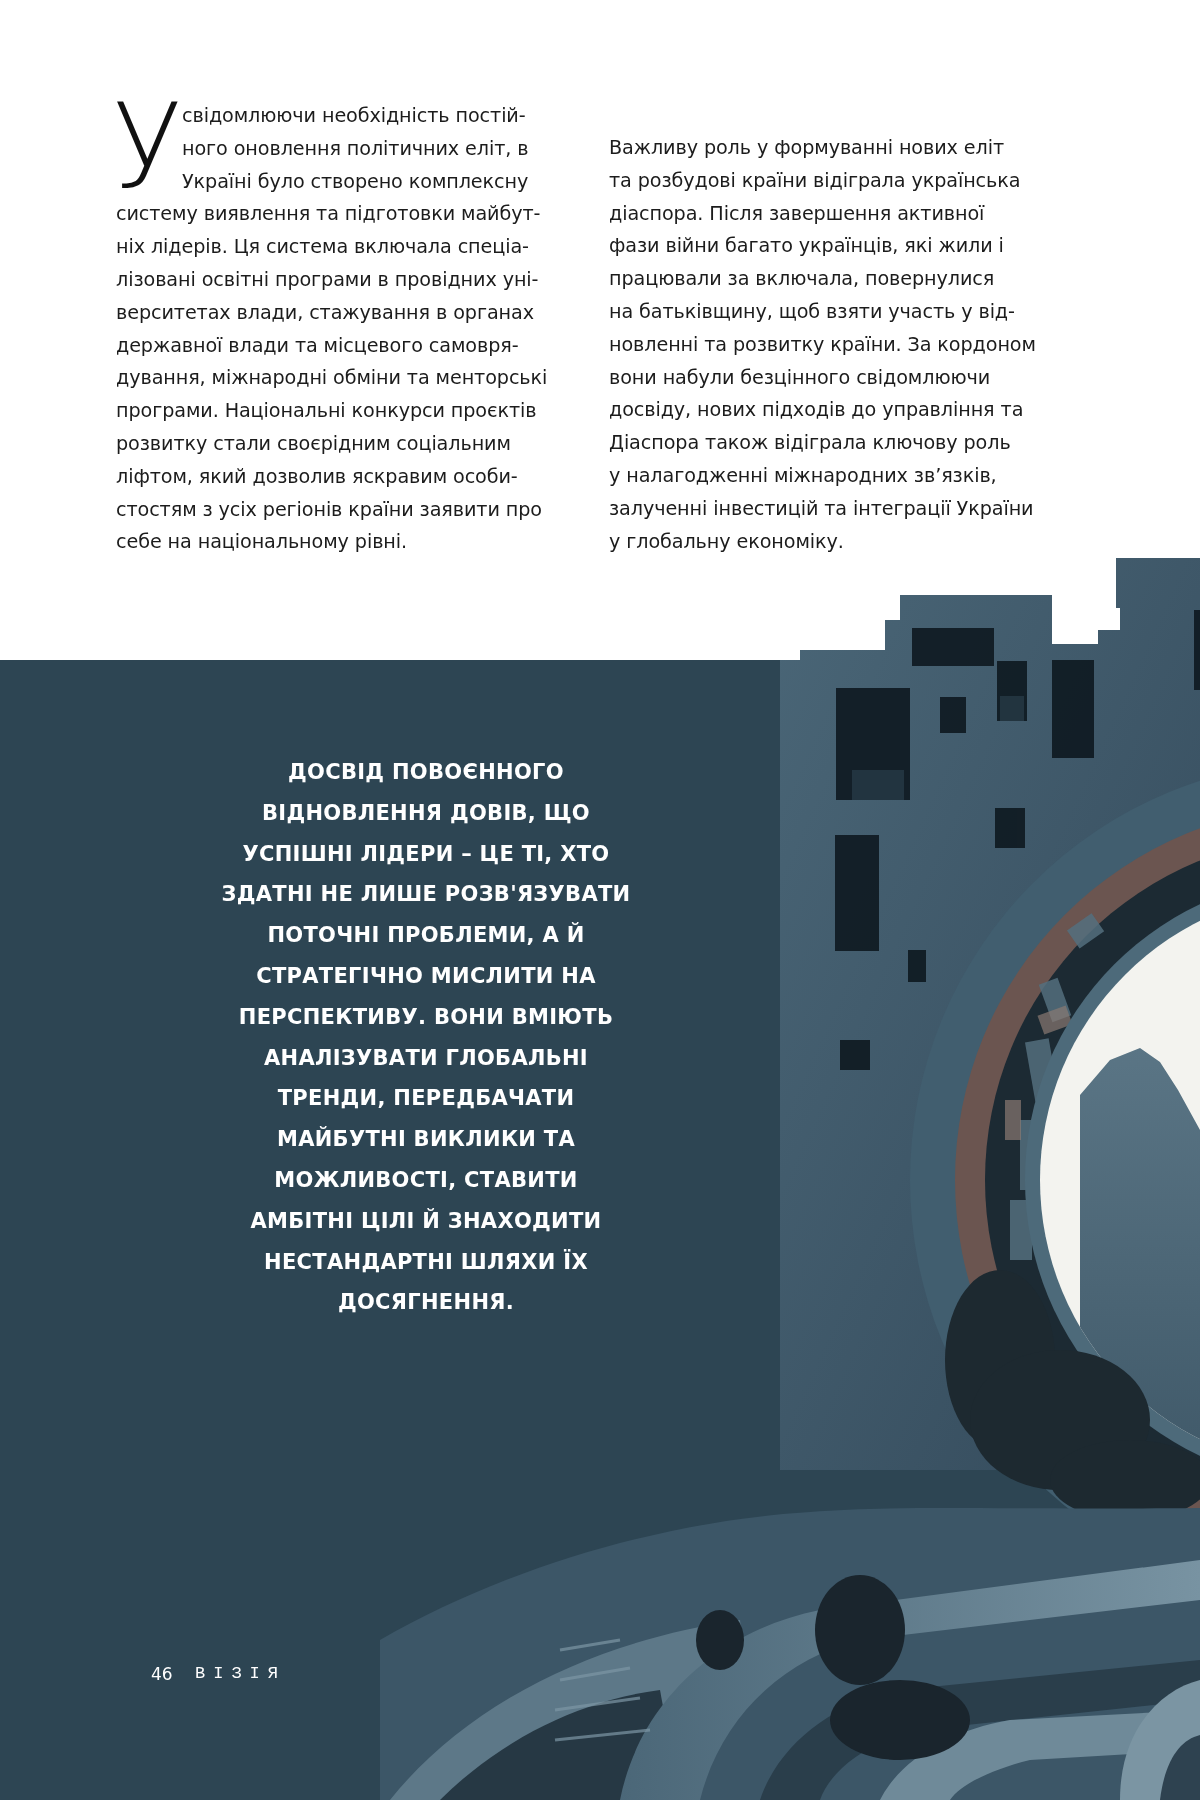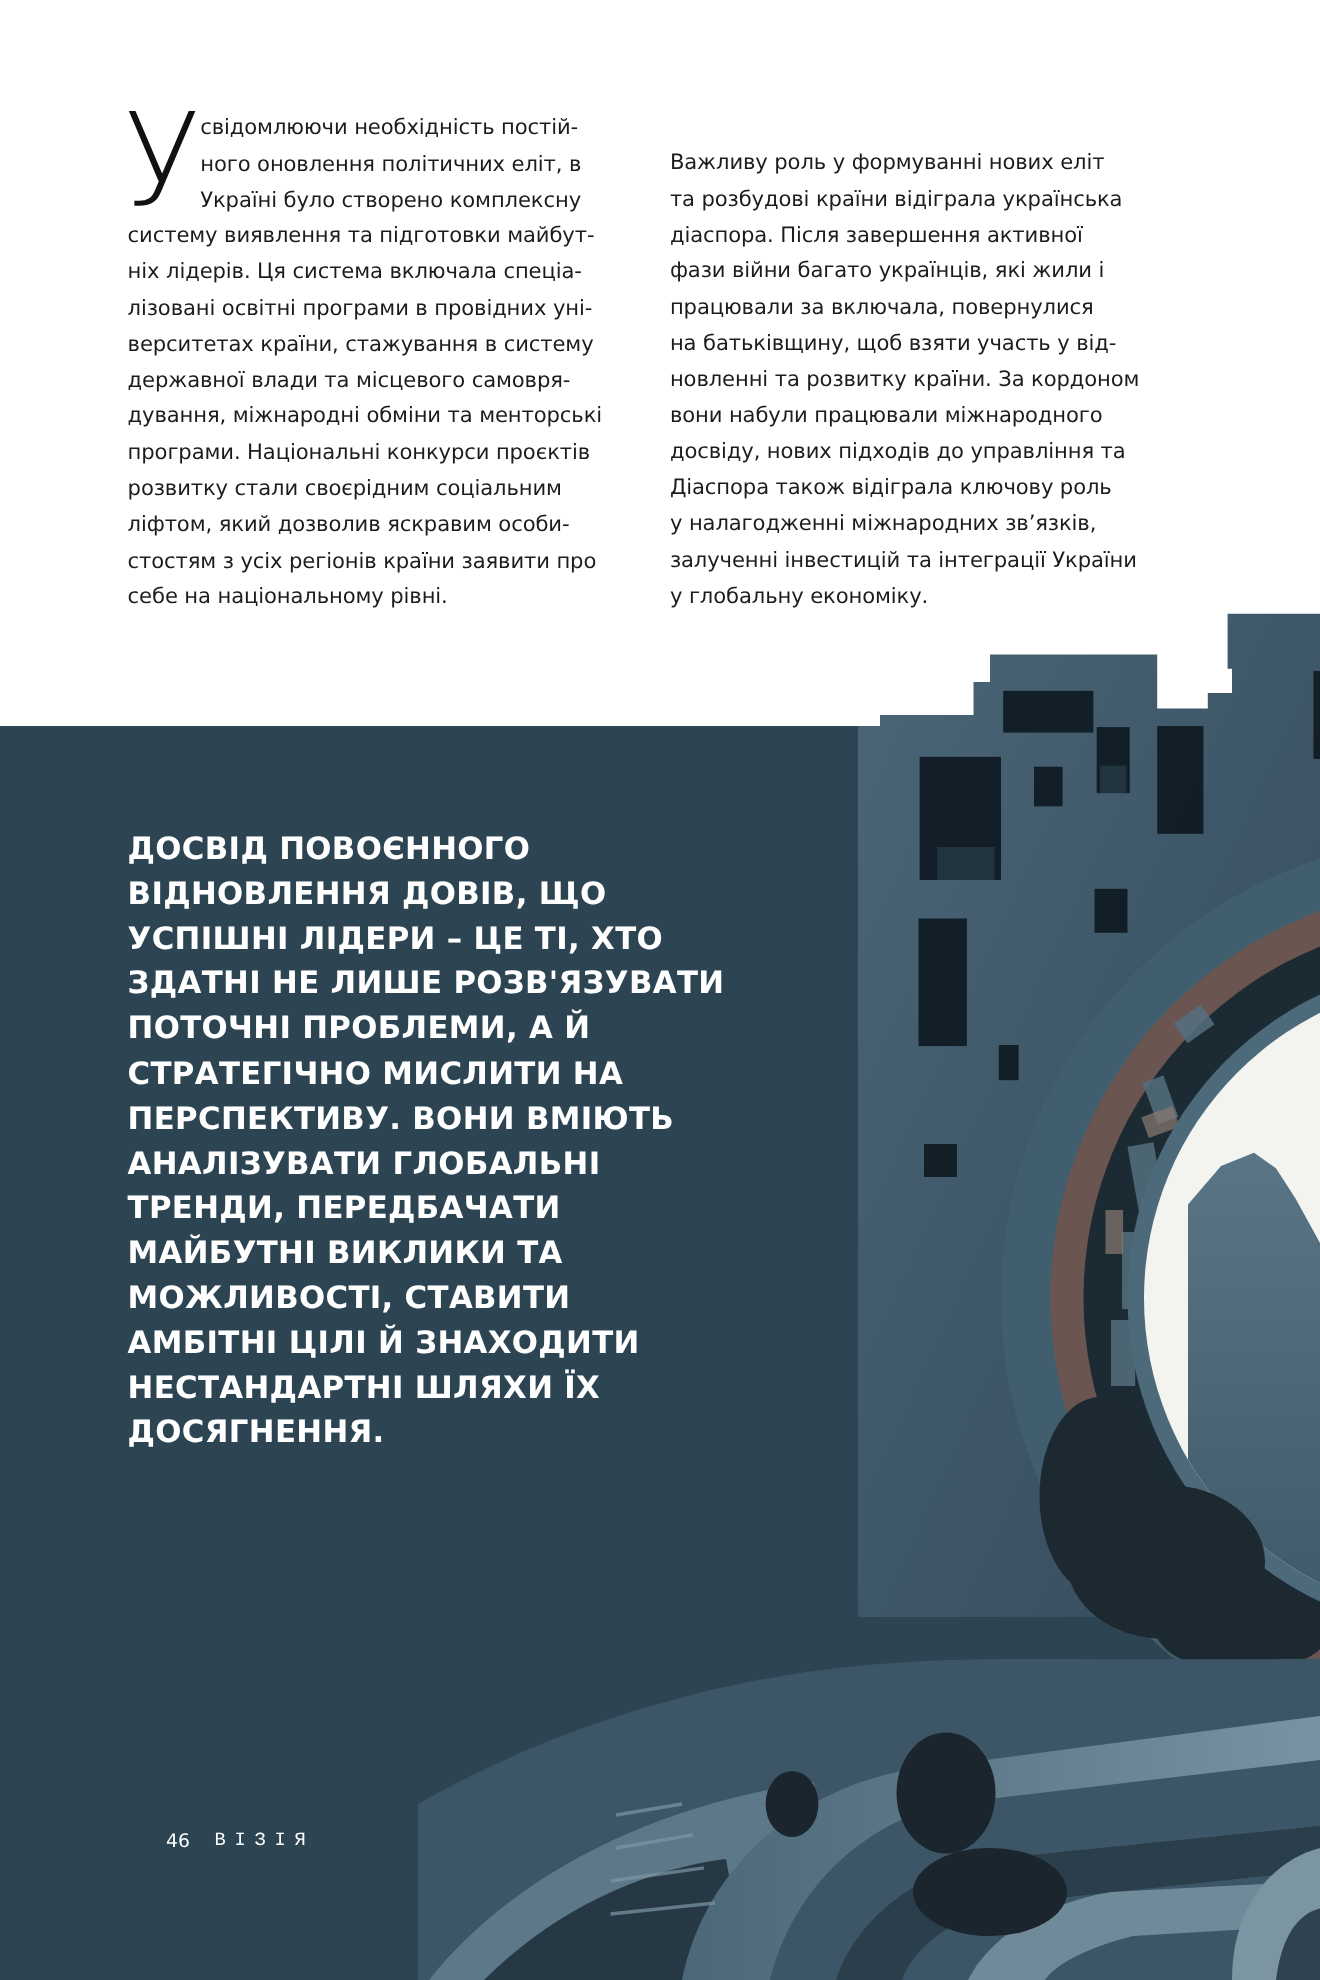--- a/index.html
+++ b/index.html
@@ -18,60 +18,61 @@
     font-size: 116px; line-height: 100px; color: #111;
   }
 
   .panel { position: absolute; left: 0; top: 660px; width: 1200px; height: 1140px; background: #2d4553; }
 
   .illustration { position: absolute; left: 0; top: 0; width: 1200px; height: 1800px; pointer-events: none; }
 
   .quote {
     position: absolute; left: 116px; top: 752px; width: 620px;
     font-family: "DejaVu Sans", sans-serif; font-weight: 700;
-    font-size: 28px; line-height: 40.8px; color: #ffffff; letter-spacing: 0.3px;
+    font-size: 21px; line-height: 40.8px; color: #ffffff; letter-spacing: 0.3px;
     text-transform: uppercase;
+    text-align: center;
   }
   .quote .line { display: block; white-space: nowrap; }
 
   .footer { position: absolute; left: 116px; top: 1664px; font-size: 17px; color: #ffffff; }
   .page-num { position: absolute; left: 0; top: 0; font-family: "DejaVu Sans", sans-serif; margin-left: 35px; }
   .section-name { position: absolute; left: 79px; top: 0; letter-spacing: 8px; font-family: Liberation Mono, monospace; white-space: nowrap; }
 </style>
 </head>
 <body>
 
 <div class="top-section">
   <div class="col col-left">
     <span class="dropcap">У</span>
     <span class="line indent">свідомлюючи необхідність постій-</span>
     <span class="line indent">ного оновлення політичних еліт, в</span>
     <span class="line indent">Україні було створено комплексну</span>
     <span class="line">систему виявлення та підготовки майбут-</span>
     <span class="line">ніх лідерів. Ця система включала спеціа-</span>
     <span class="line">лізовані освітні програми в провідних уні-</span>
-    <span class="line">верситетах країни, стажування в систему</span>
+    <span class="line">верситетах влади, стажування в органах</span>
     <span class="line">державної влади та місцевого самовря-</span>
     <span class="line">дування, міжнародні обміни та менторські</span>
     <span class="line">програми. Національні конкурси проєктів</span>
     <span class="line">розвитку стали своєрідним соціальним</span>
     <span class="line">ліфтом, який дозволив яскравим особи-</span>
     <span class="line">стостям з усіх регіонів країни заявити про</span>
     <span class="line">себе на національному рівні.</span>
   </div>
 
   <div class="col col-right">
     <span class="line">Важливу роль у формуванні нових еліт</span>
     <span class="line">та розбудові країни відіграла українська</span>
     <span class="line">діаспора. Після завершення активної</span>
     <span class="line">фази війни багато українців, які жили і</span>
     <span class="line">працювали за включала, повернулися</span>
     <span class="line">на батьківщину, щоб взяти участь у від-</span>
     <span class="line">новленні та розвитку країни. За кордоном</span>
-    <span class="line">вони набули працювали міжнародного</span>
+    <span class="line">вони набули безцінного свідомлюючи</span>
     <span class="line">досвіду, нових підходів до управління та</span>
     <span class="line">Діаспора також відіграла ключову роль</span>
     <span class="line">у налагодженні міжнародних зв’язків,</span>
     <span class="line">залученні інвестицій та інтеграції України</span>
     <span class="line">у глобальну економіку.</span>
   </div>
 </div>
 
 <div class="panel"></div>
 

